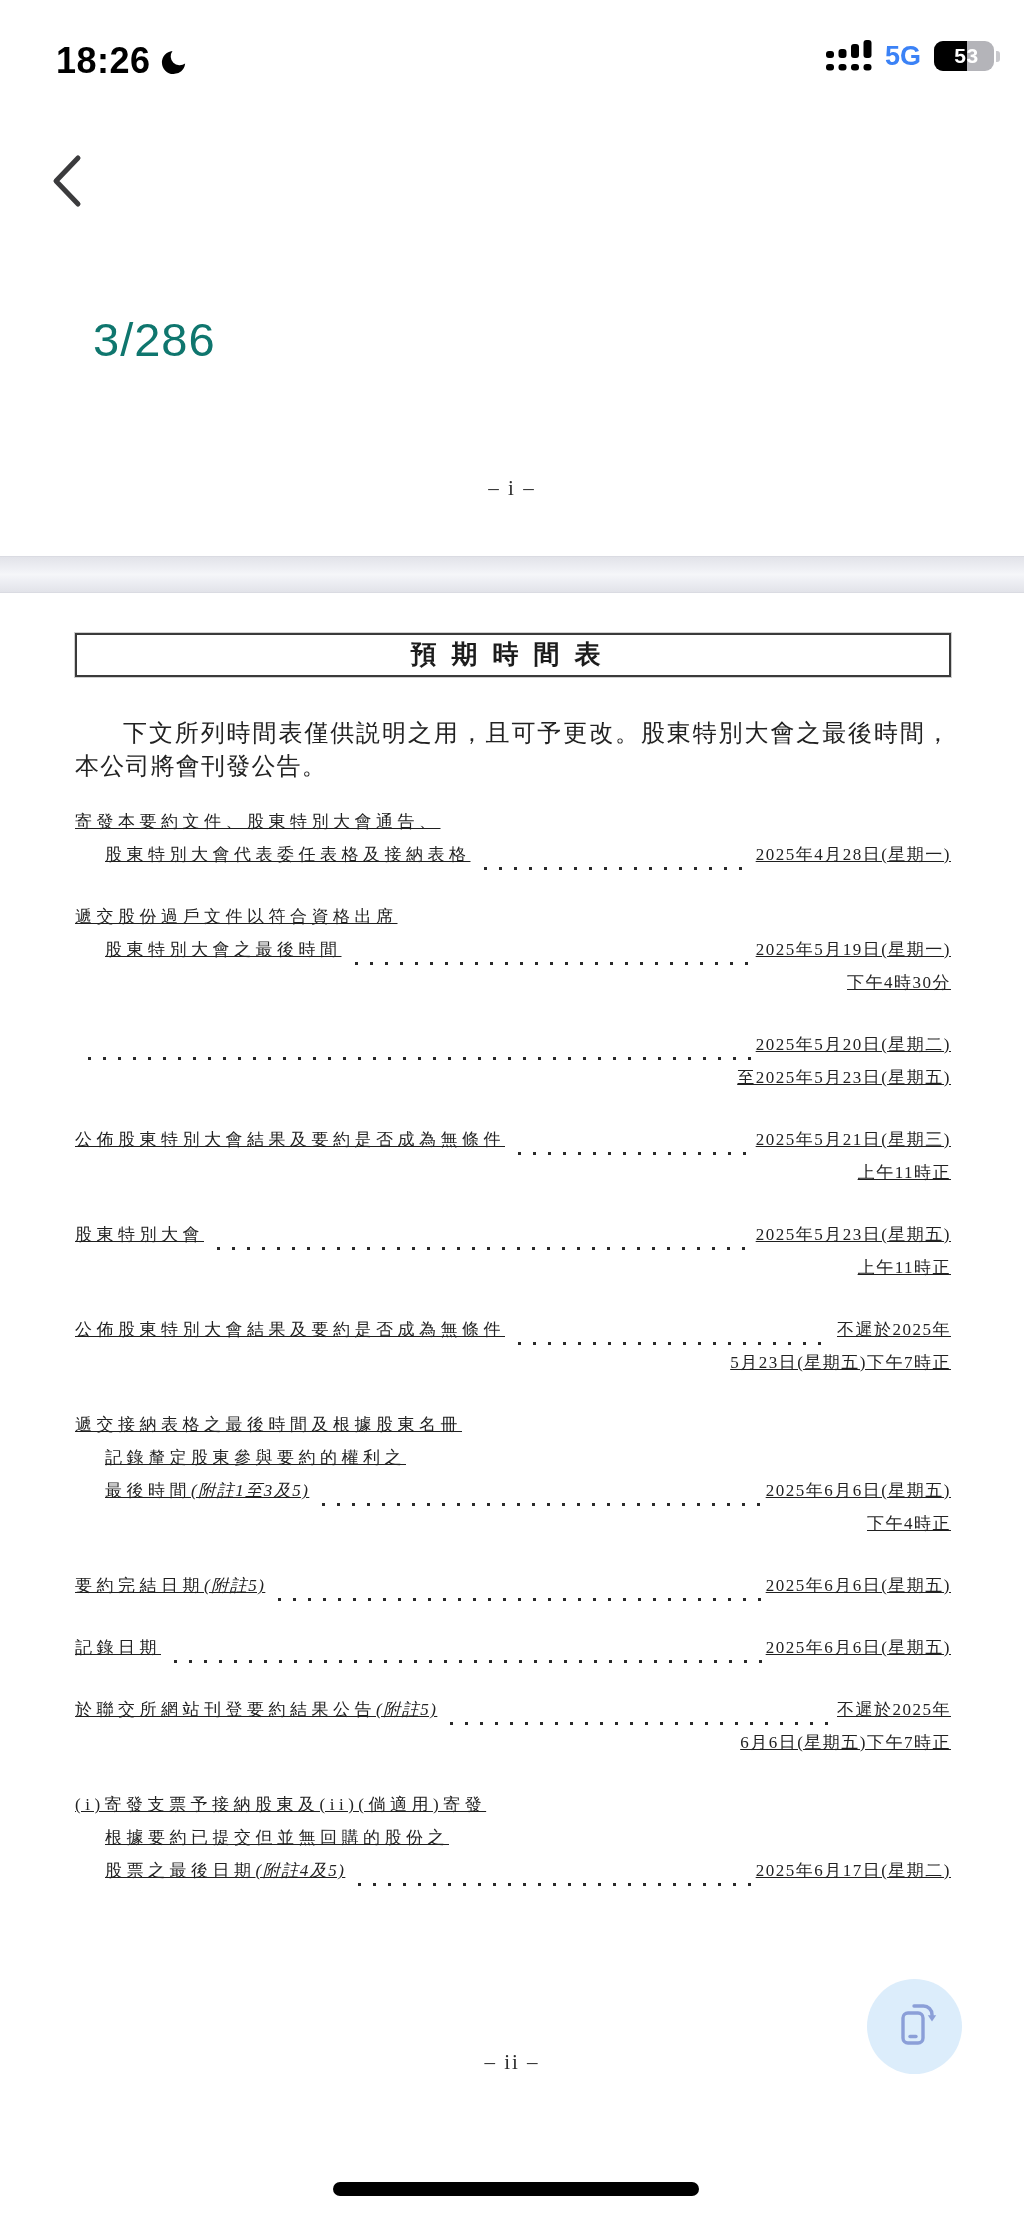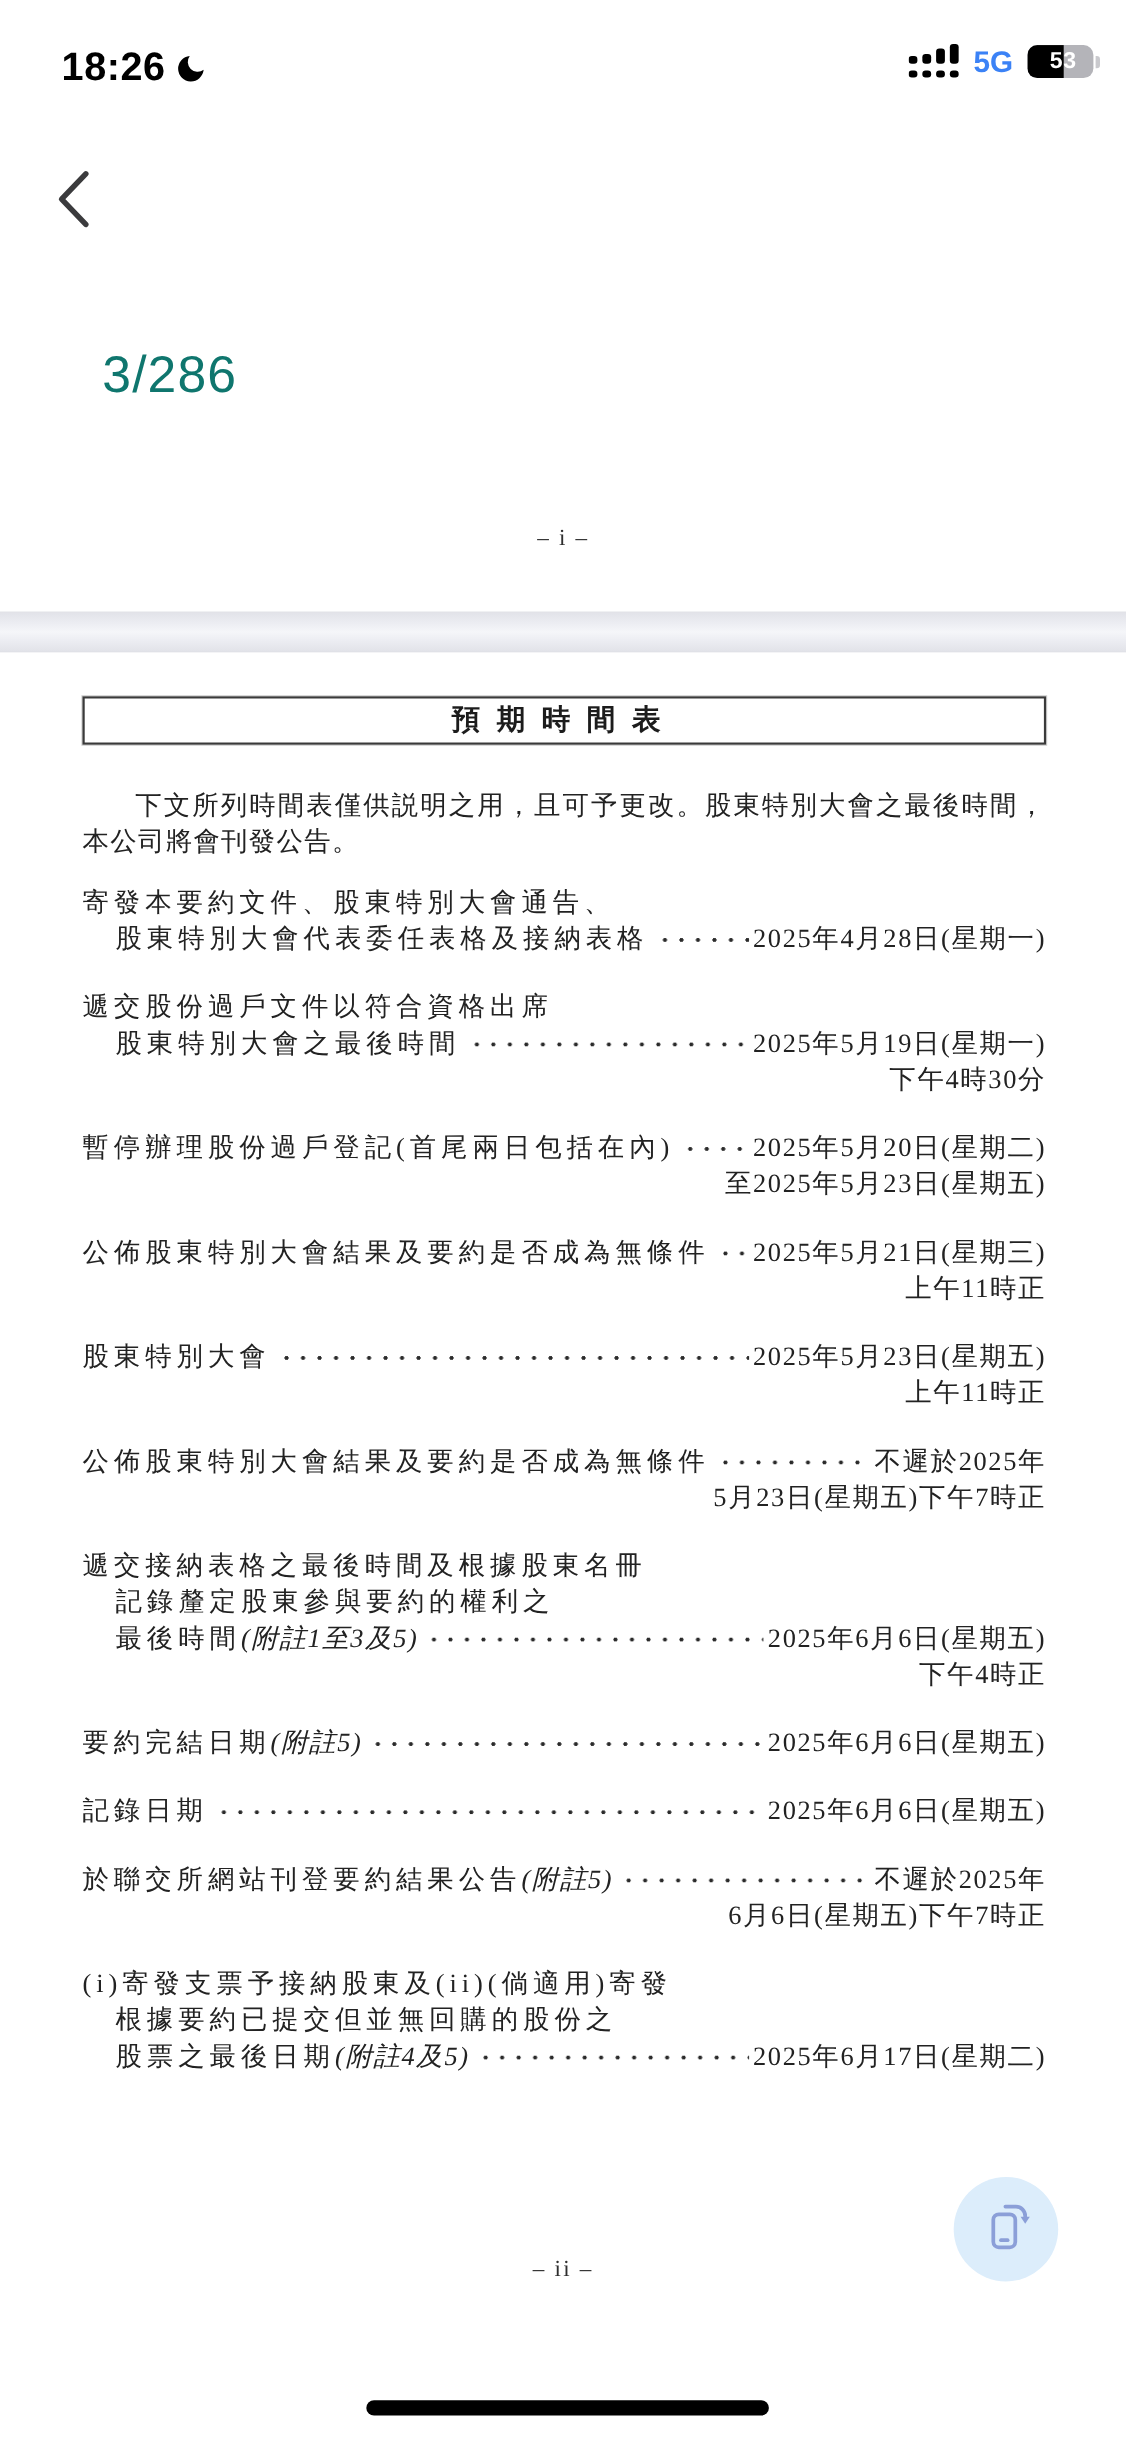--- a/index.html
+++ b/index.html
@@ -77,21 +77,21 @@
     font-size: 26px; font-weight: 600; color: #1c1c1c;
     letter-spacing: 15px; text-indent: 15px;
   }
   .intro {
     margin-top: 40px;
     font-size: 24px; line-height: 33px; letter-spacing: 1.2px;
     text-indent: 2em; text-align: justify; color: #222;
   }
   .timetable { margin-top: 22px; }
   .tt-entry { margin-bottom: 29px; }
-  .tt-line { display: flex; align-items: center; line-height: 33px; font-size: 24px; }
+  .tt-line { display: flex; align-items: flex-end; line-height: 33px; font-size: 17px; text-decoration: underline; }
   .tt-line.indent { padding-left: 30px; }
   .tt-line.right { display: block; text-align: right; }
   .tt-label { white-space: nowrap; letter-spacing: 4.5px; color: #222; }
   .tt-note { font-style: italic; letter-spacing: 1.5px; }
   .tt-dots {
     flex: 1 1 auto; min-width: 14px; height: 5px; margin: 0 4px 0 7px;
     background: radial-gradient(circle, #2a2a2a 1.7px, rgba(0,0,0,0) 2px) repeat-x left bottom / 15px 5px;
   }
   .tt-value { white-space: nowrap; letter-spacing: 1.5px; color: #222; }
 
@@ -177,21 +177,20 @@
           </div>
           <div class="tt-line indent">
             <span class="tt-label"><span>股東特別大會之最後時間</span></span>
             <span class="tt-dots"></span>
             <span class="tt-value">2025年5月19日(星期一)</span>
           </div>
           <div class="tt-line right"><span class="tt-value">下午4時30分</span></div>
         </div>
         <div class="tt-entry">
           <div class="tt-line">
-            <span class="tt-label"><span>暫停辦理股份過戶登記(首尾兩日包括在內)</span></span>
             <span class="tt-dots"></span>
             <span class="tt-value">2025年5月20日(星期二)</span>
           </div>
           <div class="tt-line right"><span class="tt-value">至2025年5月23日(星期五)</span></div>
         </div>
         <div class="tt-entry">
           <div class="tt-line">
             <span class="tt-label"><span>公佈股東特別大會結果及要約是否成為無條件</span></span>
             <span class="tt-dots"></span>
             <span class="tt-value">2025年5月21日(星期三)</span>

